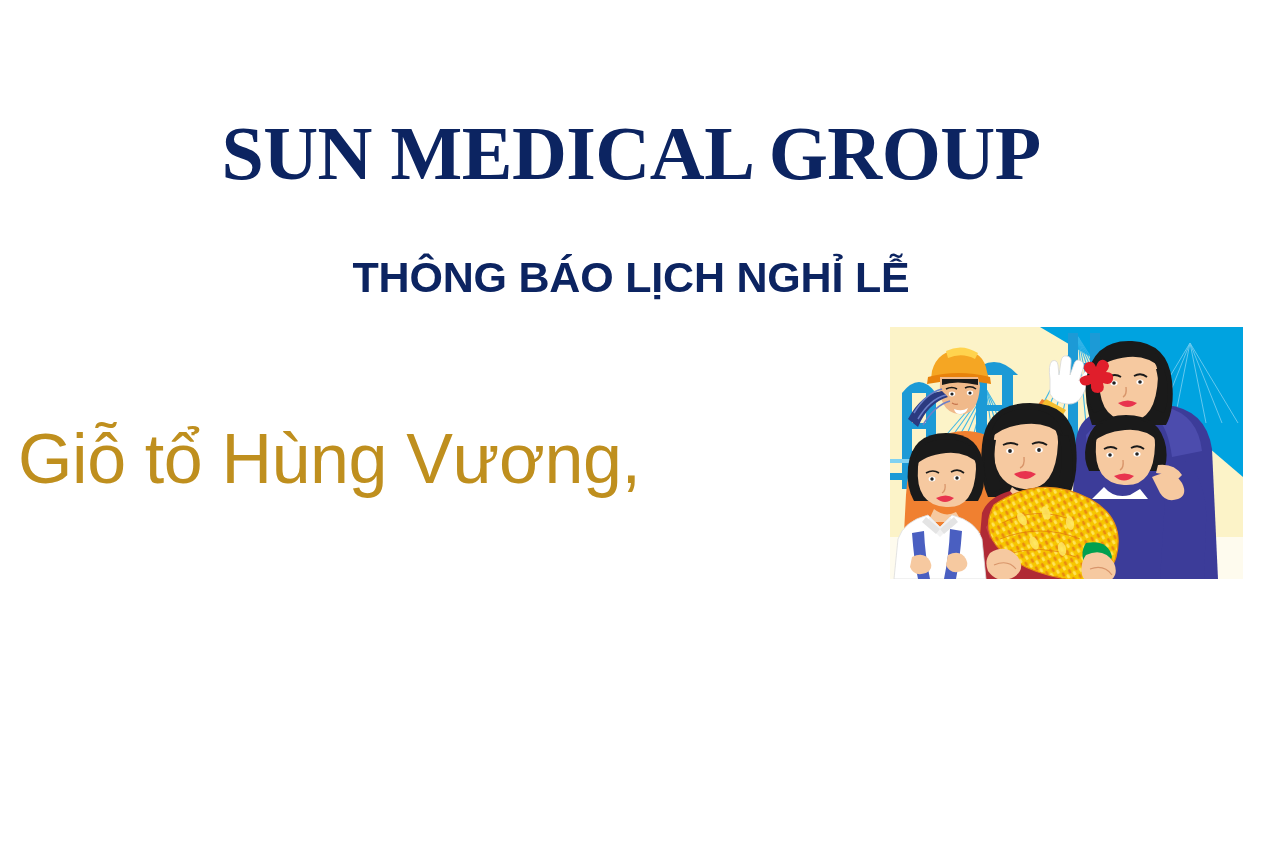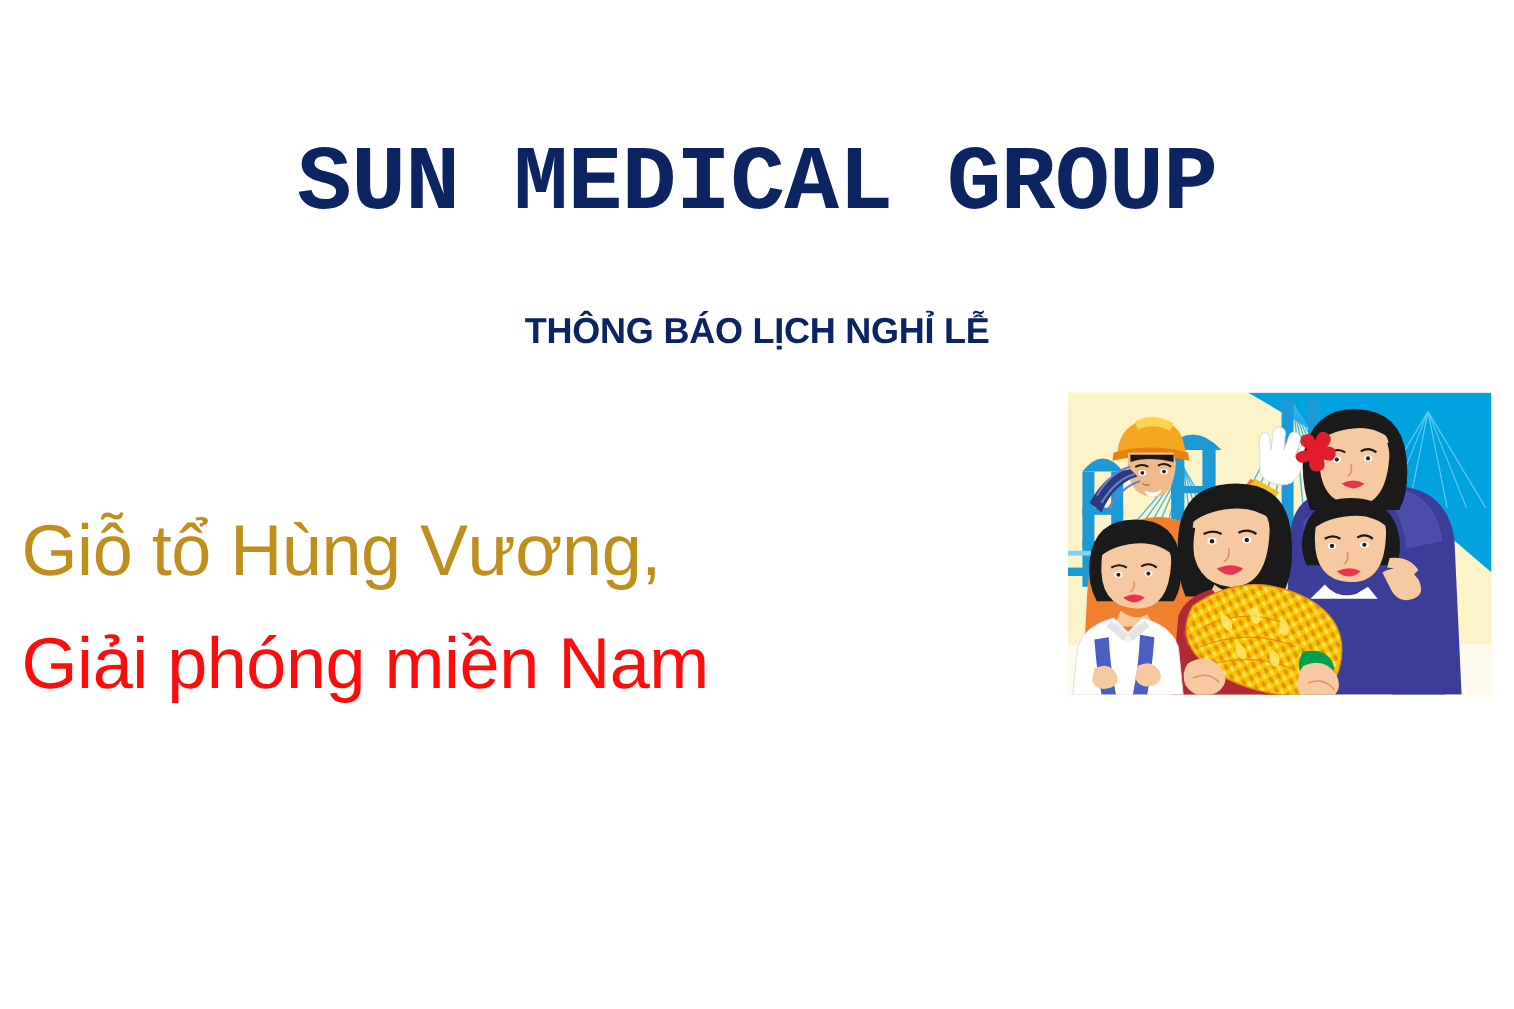--- a/index.html
+++ b/index.html
@@ -23,55 +23,55 @@
     background: #ffffff;
   }
 
   
   .company-title {
     position: absolute;
     left: 0;
     top: 108px;
     width: 1262px;
     text-align: center;
-    font-family: Liberation Mono, monospace;
+    font-family: Liberation Serif, serif;
     font-weight: bold;
     font-size: 76px;
     line-height: 90px;
     letter-spacing: -0.5px;
     color: #0C2461;
     white-space: nowrap;
   }
 
   .notice-subtitle {
     position: absolute;
     left: 0;
     top: 249px;
     width: 1262px;
     text-align: center;
     font-family: "Liberation Sans", sans-serif;
     font-weight: bold;
-    font-size: 30px;
+    font-size: 43px;
     line-height: 56px;
     letter-spacing: -0.2px;
     color: #0C2461;
     white-space: nowrap;
   }
 
   
   .holiday-list {
     position: absolute;
     left: 18px;
     top: 412px;
     width: 870px;
   }
   .holiday-line {
     font-family: "Liberation Sans", sans-serif;
     font-weight: normal;
-    font-size: 60px;
+    font-size: 70px;
     line-height: 94px;
     letter-spacing: -0.4px;
     white-space: nowrap;
   }
   .holiday-line.gold  { color: #BF8F1E; }
   .holiday-line.red   { color: #FC0D0D; }
   .holiday-line.blue  { color: #3778B5; }
 
   
   .illustration {
@@ -89,21 +89,20 @@
 <body>
 
 <div id="poster">
 
   <div class="company-title">SUN MEDICAL GROUP</div>
 
   <div class="notice-subtitle">THÔNG BÁO LỊCH NGHỈ LỄ</div>
 
   <div class="holiday-list">
     <div class="holiday-line gold">Giỗ tổ Hùng Vương,</div>
-    <div class="holiday-line red">Giải phóng miền Nam</div>
   </div>
 
   <div class="illustration">
     <svg width="353" height="252" viewBox="0 0 353 252" xmlns="http://www.w3.org/2000/svg">
 
       <defs>
         <clipPath id="frame">
           <rect x="0" y="0" width="353" height="252"></rect>
         </clipPath>
         <pattern id="ricepat" width="7" height="9" patternUnits="userSpaceOnUse" patternTransform="rotate(-28)">

